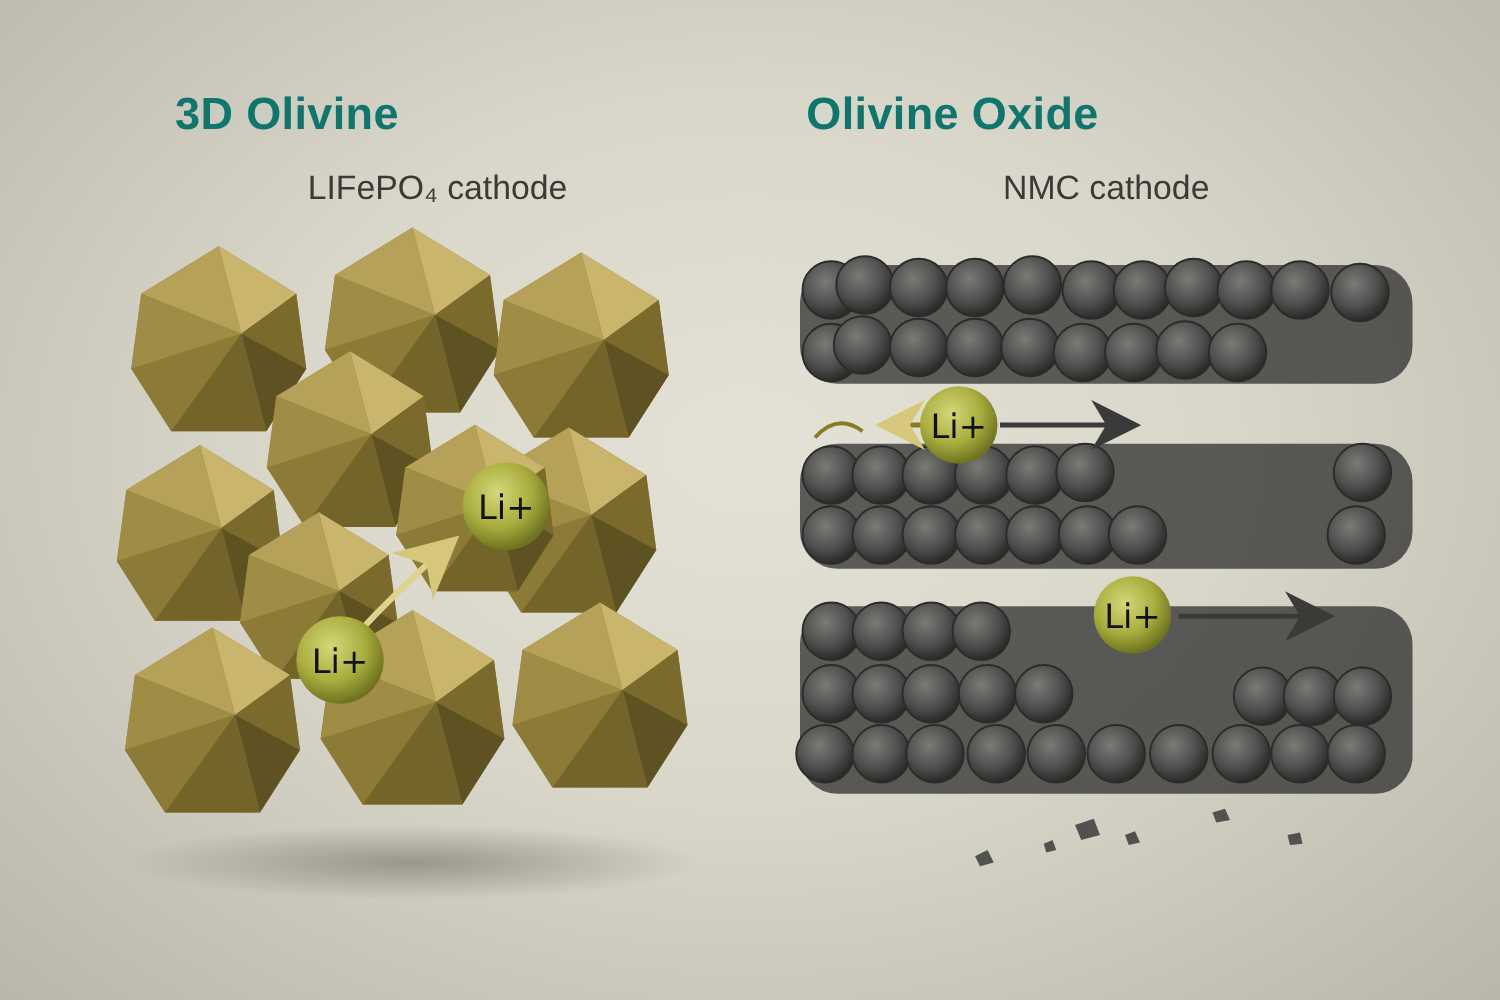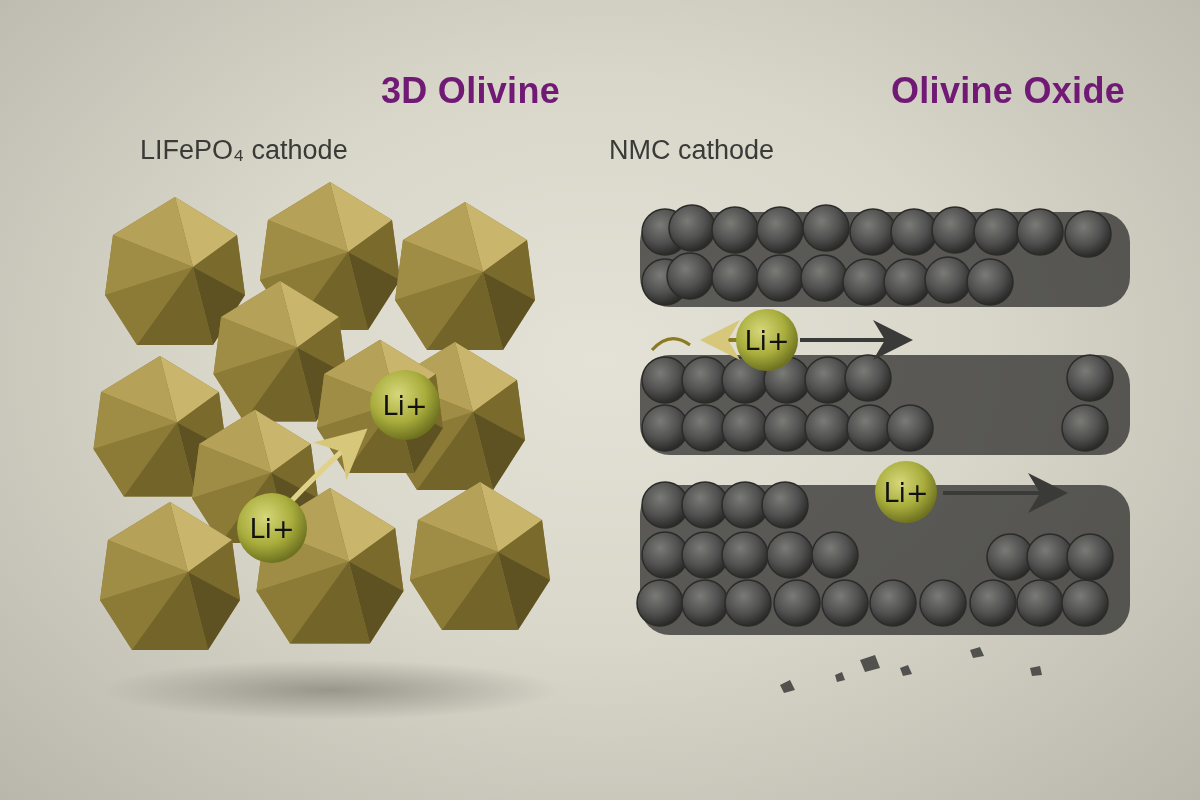--- a/index.html
+++ b/index.html
@@ -2,30 +2,30 @@
 <html><head>
 <meta charset="utf-8">
 <style>
   html, body { margin: 0; padding: 0; }
   body {
     width: 1200px; height: 800px; overflow: hidden; position: relative;
     background: radial-gradient(ellipse at 50% 45%, #e4e1d6 0%, #d9d6ca 45%, #b9b6ab 100%);
     font-family: "Liberation Sans", "DejaVu Sans", sans-serif;
   }
   .panel-title {
-    position: absolute; font-weight: bold; color: #701a75; font-size: 36px;
-    text-align: right; letter-spacing: 0.3px;
+    position: absolute; font-weight: bold; color: #0f766e; font-size: 36px;
+    text-align: left; letter-spacing: 0.3px;
   }
   .panel-sub {
-    position: absolute; color: #3a3a37; font-size: 27px; text-align: left;
+    position: absolute; color: #3a3a37; font-size: 27px; text-align: center;
   }
   #olivine-title { left: 140px; width: 420px; top: 70px; }
   #olivine-sub { left: 140px; width: 420px; top: 135px; }
   #layered-title { left: 645px; width: 480px; top: 70px; }
-  #layered-sub { left: 609px; width: 480px; top: 135px; }
+  #layered-sub { left: 645px; width: 480px; top: 135px; }
   svg.art { position: absolute; left: 0; top: 0; }
   .li-label {
     font-family: "DejaVu Sans", sans-serif; font-size: 27px; fill: #111;
   }
 </style>
 </head>
 <body>
 
 <div class="panel-title" id="olivine-title">3D Olivine</div>
 <div class="panel-sub" id="olivine-sub">LIFePO₄ cathode</div>

